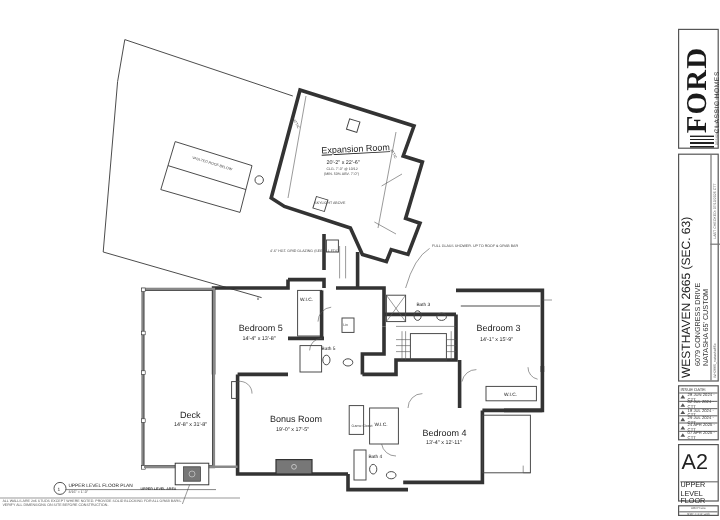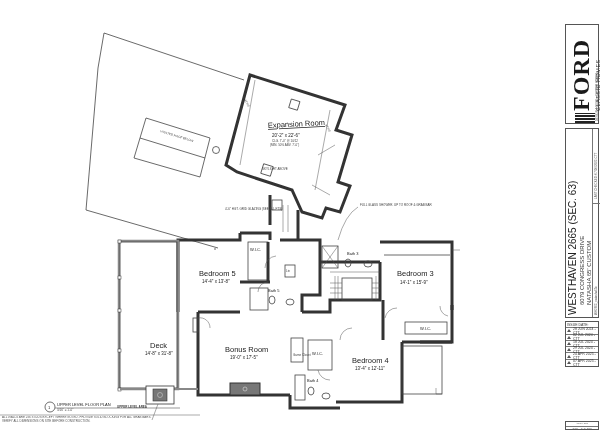--- a/index.html
+++ b/index.html
@@ -257,18 +257,25 @@
     <div class="issue-row">
         <span class="issue-tri"></span>
         <span>24 APR 2025 - CTT</span>
       </div>
     <div class="issue-row" style="border-bottom:none;">
         <span class="issue-tri"></span>
         <span>07 APR 2025 - CTT</span>
       </div>
   </div>
 
+  <div class="tb-box sheet">
+    <div class="sheet-num">A2</div>
+    <div class="sheet-name">
+      <div>UPPER LEVEL</div>
+      <div>FLOOR PLAN</div>
+    </div>
+  </div>
 
   <div class="tb-box foot">
     <div style="text-align:center; border-bottom:0.5px solid #777; line-height:4px;">ARCH size</div>
     <div style="text-align:center; line-height:4px;">3/16" = 1'-0" arch</div>
   </div>
 </div>
 
 </body></html>

